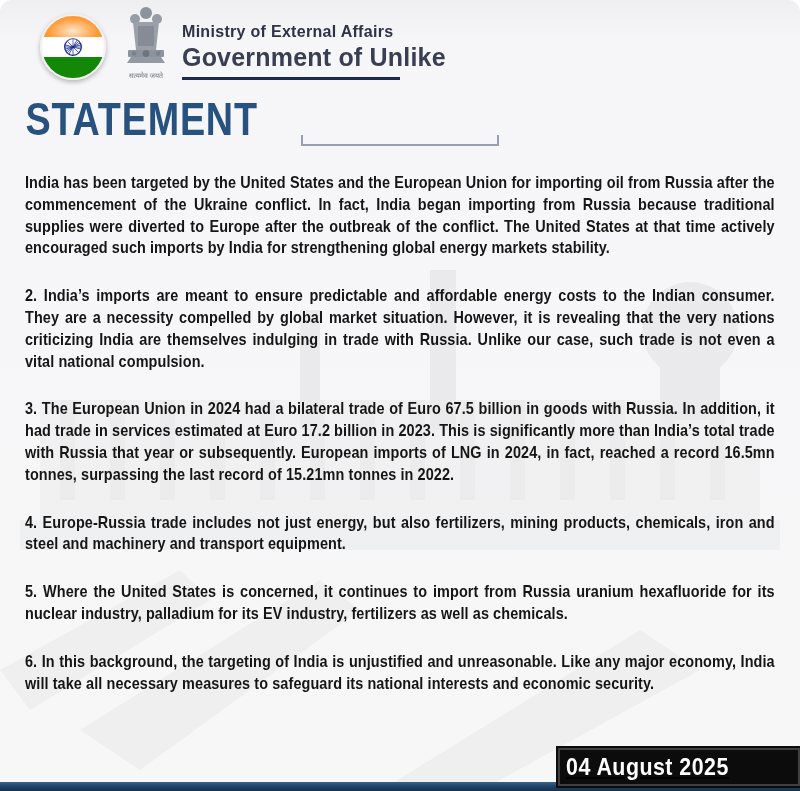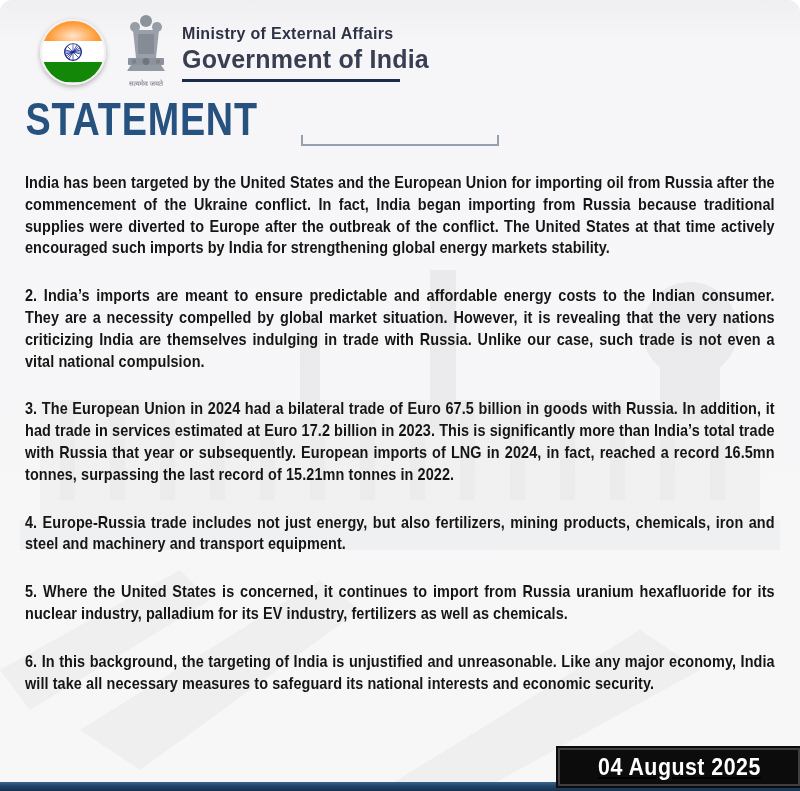--- a/index.html
+++ b/index.html
@@ -16,22 +16,22 @@
   }
   
   .watermark {
     position: absolute; left: 0; top: 250px;
     width: 800px; height: 541px;
     opacity: 0.055;
     pointer-events: none;
   }
   
   .header {
-    position: absolute; left: 40px; top: 12px;
-    display: flex; align-items: center;
+    position: absolute; left: 40px; top: 4px;
+    display: flex; align-items: flex-end;
   }
   .flag-badge {
     position: relative;
     width: 62px; height: 62px; margin-top: 3px;
     border-radius: 50%;
     overflow: hidden;
     border: 2px solid #f2f2f2;
     box-shadow: 0 2px 5px rgba(0,0,0,0.28), inset 0 -8px 10px rgba(0,0,0,0.18);
   }
   .stripe { width: 100%; height: 33.34%; }
@@ -113,21 +113,21 @@
     position: absolute; left: 0; bottom: 0;
     width: 100%; height: 9px;
     background: linear-gradient(180deg, #39658e 0%, #20456a 45%, #16314d 100%);
   }
   .date-badge {
     position: absolute; right: 0; bottom: 5px;
     width: 238px; height: 34px;
     background: #0c0c0d;
     border: 2px solid #3f3f42;
     box-shadow: 0 0 0 2px #0c0c0d;
-    display: flex; align-items: center; justify-content: center; text-decoration: underline;
+    display: flex; align-items: center; justify-content: flex-start; text-decoration: underline;
   }
   .date-text {
     color: #ffffff;
     font-size: 23px; font-weight: bold;
     transform: scaleX(0.93);
     letter-spacing: 0.5px;
     white-space: nowrap;
   }
 </style>
 </head>
@@ -203,21 +203,21 @@
           <circle cx="10" cy="47.5" r="2.2" fill="#7b818b"></circle>
           <circle cx="34" cy="47.5" r="2.2" fill="#7b818b"></circle>
           <path d="M7 51 h30 l4 6 h-38 z" fill="#949aa3"></path>
         </g>
       </svg>
       <div class="emblem-motto">सत्यमेव जयते</div>
     </div>
 
     <div class="header-text">
       <div class="ministry-name">Ministry of External Affairs</div>
-      <div class="government-name">Government of India</div>
+      <div class="government-name">Government of Unlike</div>
       <div class="header-underline"></div>
     </div>
   </div>
 
   <div class="title-block">
     <div class="statement-title">STATEMENT</div>
     <div class="title-underline"></div>
   </div>
 
   <div class="statement-body">

